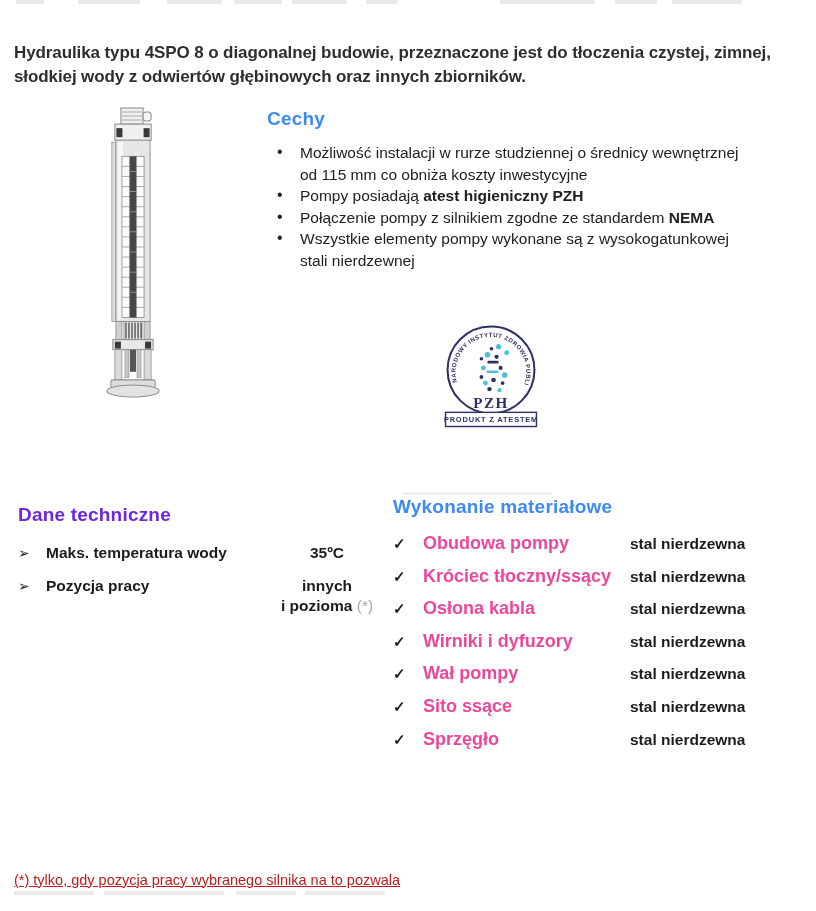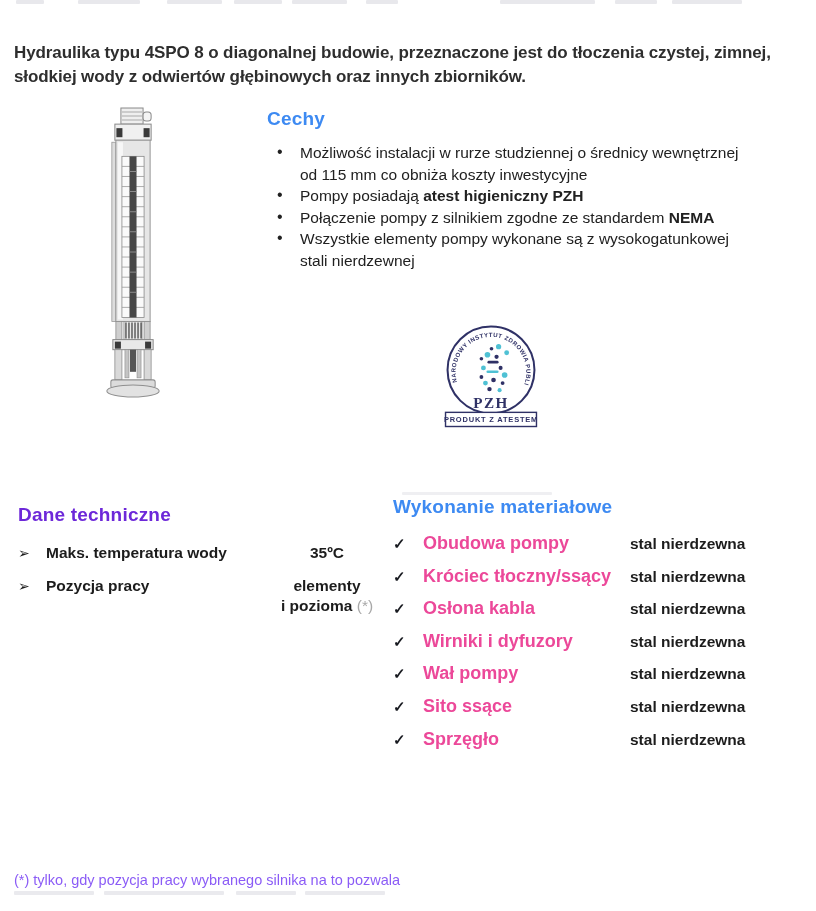--- a/index.html
+++ b/index.html
@@ -55,21 +55,21 @@
   .materials{position:absolute;left:393px;top:496px;width:415px;}
   .materials h2{margin:0;font-size:19px;font-weight:700;color:#3d8af2;letter-spacing:0.2px;}
   .materials .rows{margin-top:16px;}
   .materials .row{display:grid;grid-template-columns:30px 207px auto;height:32.6px;align-items:start;}
   .materials .check{font-size:15px;font-weight:700;color:#181a20;line-height:19px;}
   .materials .label{font-size:18px;font-weight:700;color:#ec4899;line-height:19px;}
   .materials .value{font-size:15.5px;font-weight:700;color:#1c1c1c;line-height:19px;}
 
   
   .footnote{
-    position:absolute;left:14px;top:857px;font-size:14.5px;font-weight:500;color:#8b5cf6;
+    position:absolute;left:14px;top:857px;font-size:14.5px;font-weight:500;color:#b91c1c;text-decoration:underline;
   }
   .smudge{position:absolute;background:#efeff2;height:3px;border-radius:1px;}
 </style>
 </head>
 <body>
 
 <div class="page">
 
   <div class="crop-band top">
     <div class="crop-seg" style="left:16px;width:28px;"></div>
@@ -220,21 +220,21 @@
     <h2>Dane techniczne</h2>
     <div class="rows">
       <div class="row">
         <span class="arrow">➢</span>
         <span class="label">Maks. temperatura wody</span>
         <span class="value">35ºC</span>
       </div>
       <div class="row">
         <span class="arrow">➢</span>
         <span class="label">Pozycja pracy</span>
-        <span class="value"><span>elementy</span><br><span>i pozioma </span><span class="note">(*)</span></span>
+        <span class="value"><span>innych</span><br><span>i pozioma </span><span class="note">(*)</span></span>
       </div>
     </div>
   </section>
 
   <section class="materials">
     <h2>Wykonanie materiałowe</h2>
     <div class="rows">
       <div class="row">
         <span class="check">✓</span>
         <span class="label">Obudowa pompy</span>

